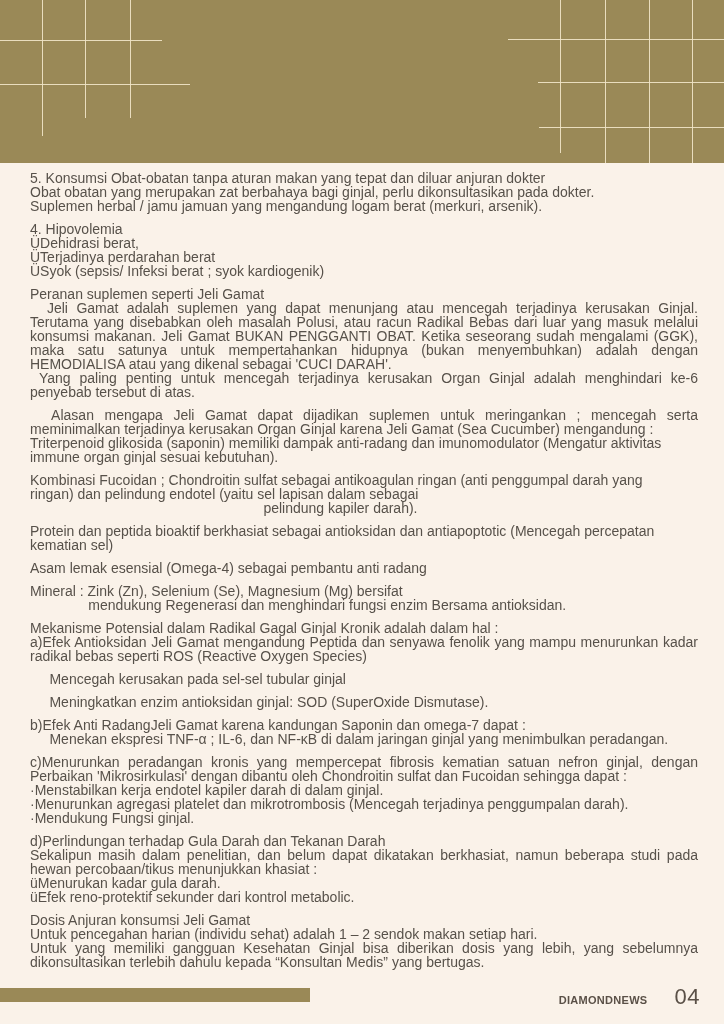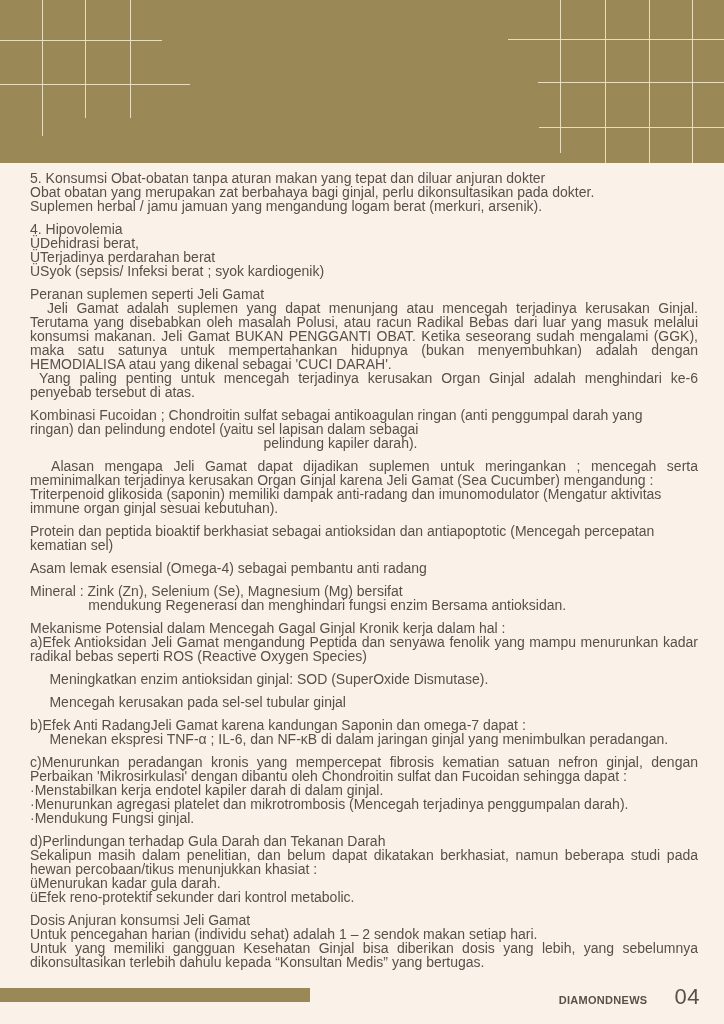--- a/index.html
+++ b/index.html
@@ -82,35 +82,35 @@
     <p class="para">5. Konsumsi Obat-obatan tanpa aturan makan yang tepat dan diluar anjuran dokter
 Obat obatan yang merupakan zat berbahaya bagi ginjal, perlu dikonsultasikan pada dokter.
 Suplemen herbal / jamu jamuan yang mengandung logam berat (merkuri, arsenik).</p>
     <p class="para">4. Hipovolemia
 ÜDehidrasi berat,
 ÜTerjadinya perdarahan berat
 ÜSyok (sepsis/ Infeksi berat ; syok kardiogenik)</p>
     <p class="para">Peranan suplemen seperti Jeli Gamat
   Jeli Gamat adalah suplemen yang dapat menunjang atau mencegah terjadinya kerusakan Ginjal. Terutama yang disebabkan oleh masalah Polusi, atau racun Radikal Bebas dari luar yang masuk melalui konsumsi makanan. Jeli Gamat BUKAN PENGGANTI OBAT. Ketika seseorang sudah mengalami (GGK), maka satu satunya untuk mempertahankan hidupnya (bukan menyembuhkan) adalah dengan HEMODIALISA atau yang dikenal sebagai 'CUCI DARAH'.
  Yang paling penting untuk mencegah terjadinya kerusakan Organ Ginjal adalah menghindari ke-6 penyebab tersebut di atas.</p>
+    <p class="para">  Alasan mengapa Jeli Gamat dapat dijadikan suplemen untuk meringankan ; mencegah serta meminimalkan terjadinya kerusakan Organ Ginjal karena Jeli Gamat (Sea Cucumber) mengandung :
+Triterpenoid glikosida (saponin) memiliki dampak anti-radang dan imunomodulator (Mengatur aktivitas
+immune organ ginjal sesuai kebutuhan).</p>
     <p class="para">Kombinasi Fucoidan ; Chondroitin sulfat sebagai antikoagulan ringan (anti penggumpal darah yang
 ringan) dan pelindung endotel (yaitu sel lapisan dalam sebagai
                                                             pelindung kapiler darah).</p>
-    <p class="para">  Alasan mengapa Jeli Gamat dapat dijadikan suplemen untuk meringankan ; mencegah serta meminimalkan terjadinya kerusakan Organ Ginjal karena Jeli Gamat (Sea Cucumber) mengandung :
-Triterpenoid glikosida (saponin) memiliki dampak anti-radang dan imunomodulator (Mengatur aktivitas
-immune organ ginjal sesuai kebutuhan).</p>
     <p class="para">Protein dan peptida bioaktif berkhasiat sebagai antioksidan dan antiapoptotic (Mencegah percepatan
 kematian sel)</p>
     <p class="para">Asam lemak esensial (Omega-4) sebagai pembantu anti radang</p>
     <p class="para">Mineral : Zink (Zn), Selenium (Se), Magnesium (Mg) bersifat
                mendukung Regenerasi dan menghindari fungsi enzim Bersama antioksidan.</p>
-    <p class="para">Mekanisme Potensial dalam Mencegah Gagal Ginjal Kronik kerja dalam hal :
+    <p class="para">Mekanisme Potensial dalam Radikal Gagal Ginjal Kronik adalah dalam hal :
 a)Efek Antioksidan Jeli Gamat mengandung Peptida dan senyawa fenolik yang mampu menurunkan kadar radikal bebas seperti ROS (Reactive Oxygen Species)</p>
+    <p class="para">     Mencegah kerusakan pada sel-sel tubular ginjal</p>
     <p class="para">     Meningkatkan enzim antioksidan ginjal: SOD (SuperOxide Dismutase).</p>
-    <p class="para">     Mencegah kerusakan pada sel-sel tubular ginjal</p>
     <p class="para">b)Efek Anti RadangJeli Gamat karena kandungan Saponin dan omega-7 dapat :
      Menekan ekspresi TNF-α ; IL-6, dan NF-κB di dalam jaringan ginjal yang menimbulkan peradangan.</p>
     <p class="para">c)Menurunkan peradangan kronis yang mempercepat fibrosis kematian satuan nefron ginjal, dengan Perbaikan 'Mikrosirkulasi' dengan dibantu oleh Chondroitin sulfat dan Fucoidan sehingga dapat :
 ·Menstabilkan kerja endotel kapiler darah di dalam ginjal.
 ·Menurunkan agregasi platelet dan mikrotrombosis (Mencegah terjadinya penggumpalan darah).
 ·Mendukung Fungsi ginjal.</p>
     <p class="para">d)Perlindungan terhadap Gula Darah dan Tekanan Darah
 Sekalipun masih dalam penelitian, dan belum dapat dikatakan berkhasiat, namun beberapa studi pada hewan percobaan/tikus menunjukkan khasiat :
 üMenurukan kadar gula darah.
 üEfek reno-protektif sekunder dari kontrol metabolic.</p>

